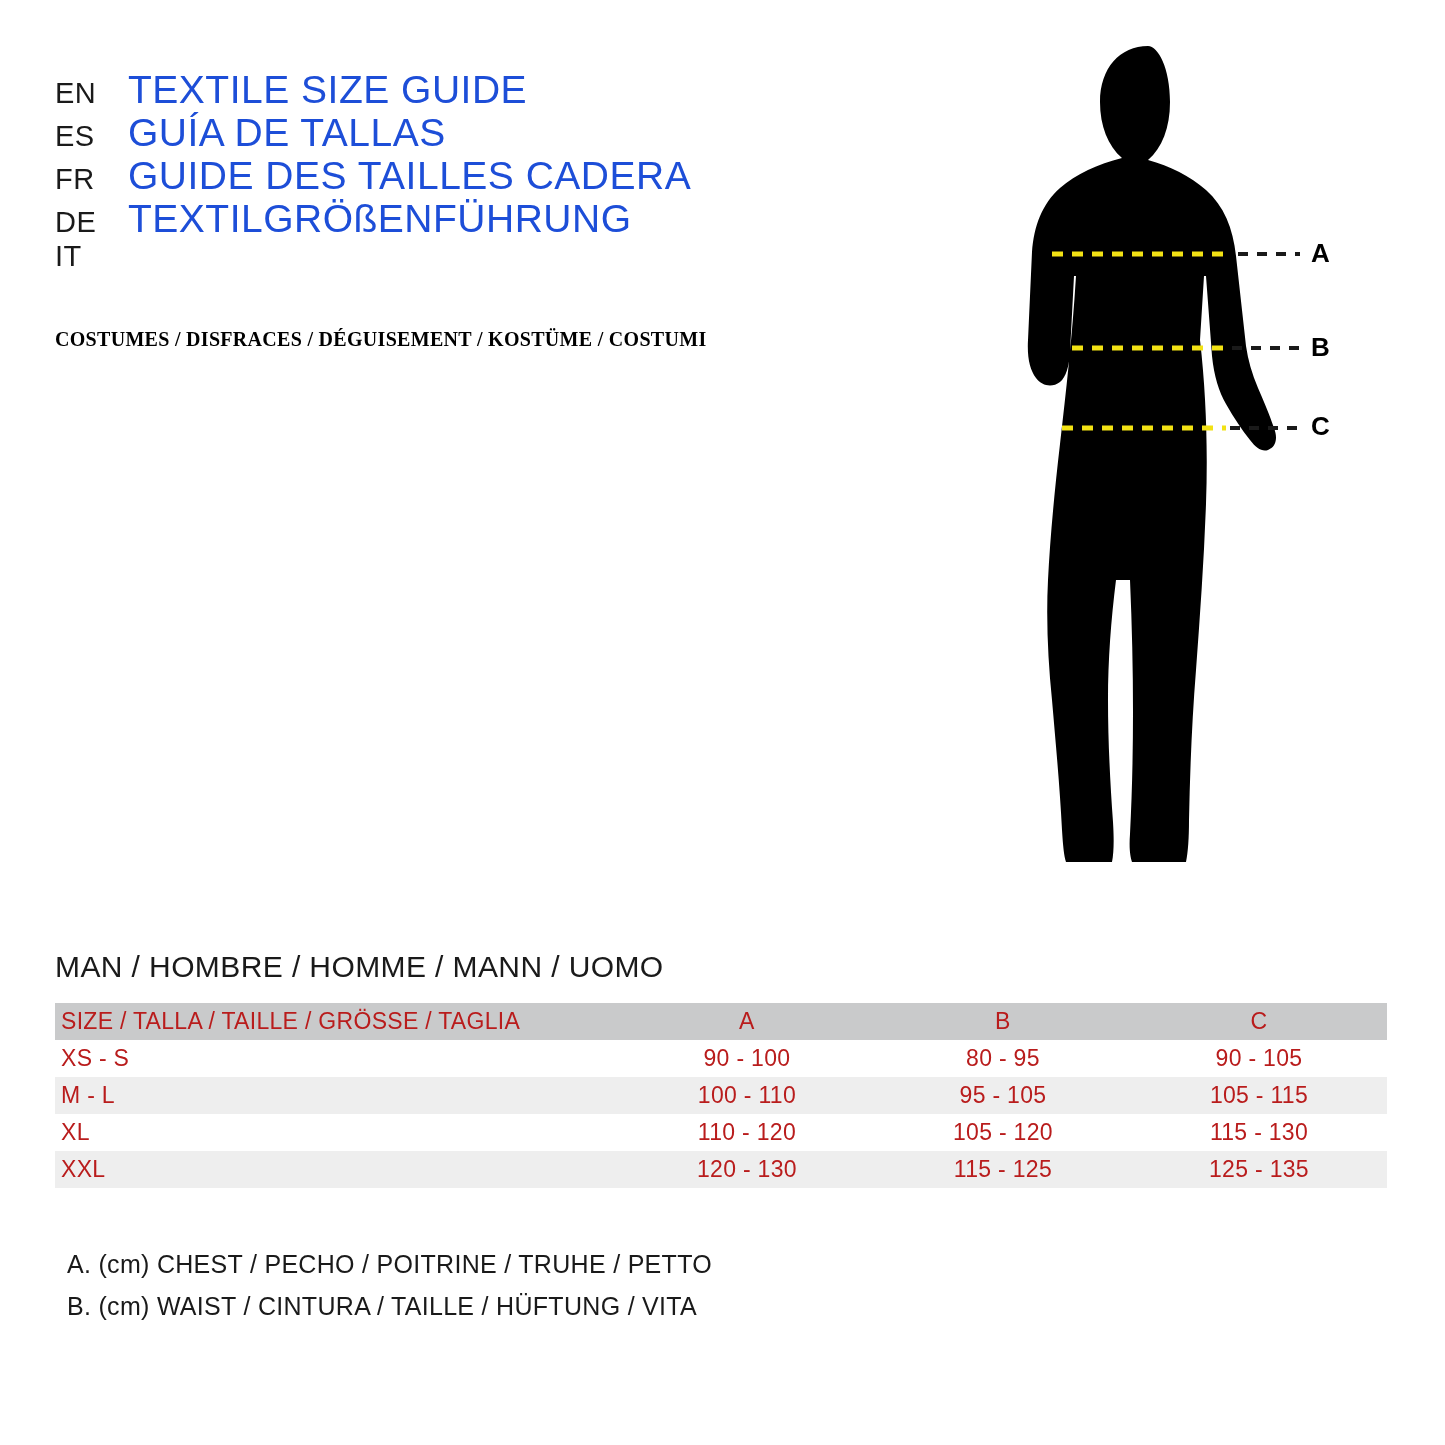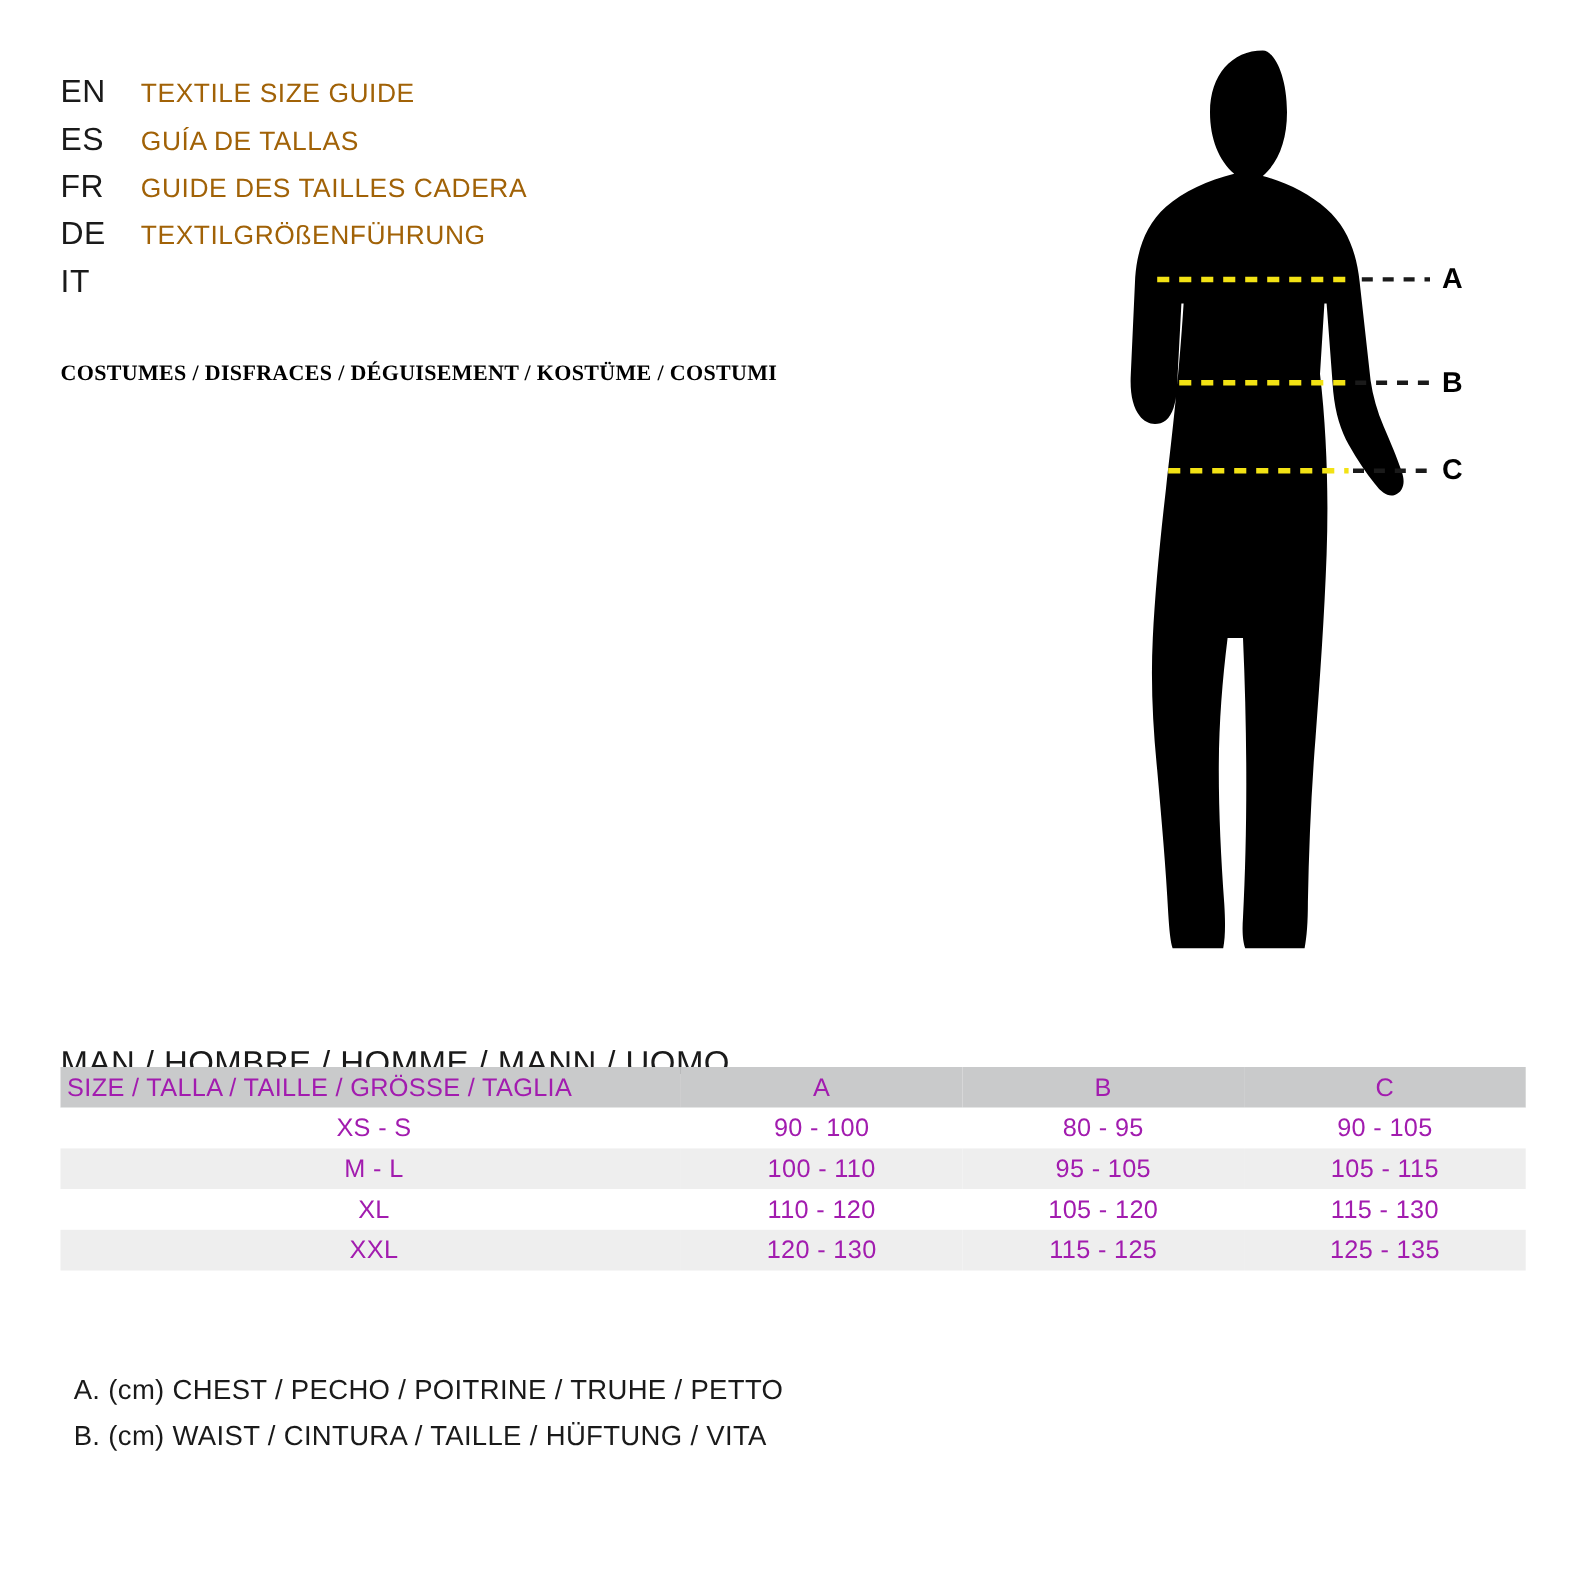--- a/index.html
+++ b/index.html
@@ -33,23 +33,23 @@
     height: 43px;
   }
   .lang-code {
     width: 73px;
     flex: 0 0 73px;
     font-size: 29px;
     letter-spacing: 0.5px;
     color: #1a1a1a;
   }
   .lang-text {
-    font-size: 24px;
+    font-size: 39px;
     letter-spacing: 0.5px;
-    color: #a16207;
+    color: #1d4ed8;
     white-space: nowrap;
   }
   .costumes-line {
     position: absolute;
     left: 55px;
     top: 328px;
     font-size: 20px;
     font-weight: bold;
     letter-spacing: 0.3px;
     color: #000000;
@@ -85,25 +85,25 @@
     top: 950px;
     font-size: 30px;
     letter-spacing: 0.4px;
     color: #1a1a1a;
     white-space: nowrap;
     text-align: center;
   }
   table.size-table {
     position: absolute;
     left: 55px;
-    top: 970px;
+    top: 1003px;
     width: 1332px;
     border-collapse: collapse;
     font-size: 23px;
-    color: #a21caf;
+    color: #b91c1c;
   }
   table.size-table th,
   table.size-table td {
     padding: 0;
     height: 37px;
     font-weight: normal;
     letter-spacing: 0.3px;
   }
   table.size-table thead tr {
     background: #c9cacb;
@@ -111,21 +111,21 @@
   table.size-table thead th.hdr-size {
     text-align: left;
     padding-left: 6px;
     width: 560px;
   }
   table.size-table thead th.hdr-col {
     text-align: center;
     width: 257px;
   }
   table.size-table tbody td.cell-size {
-    text-align: center;
+    text-align: left;
     padding-left: 6px;
   }
   table.size-table tbody td.cell-val {
     text-align: center;
   }
   table.size-table tbody tr.row-odd { background: #ffffff; }
   table.size-table tbody tr.row-even { background: #eeeeee; }
 
   
   .legend {

